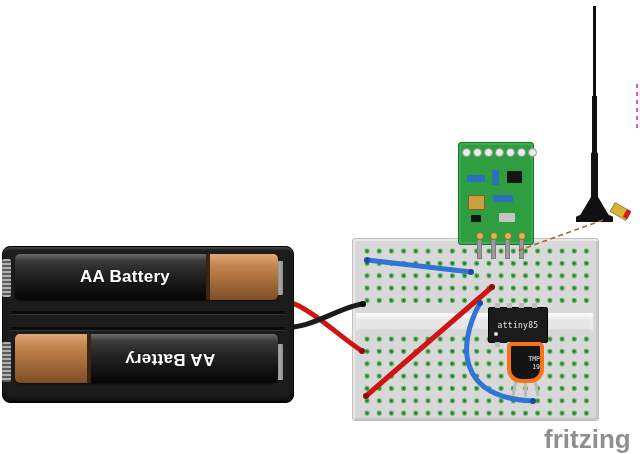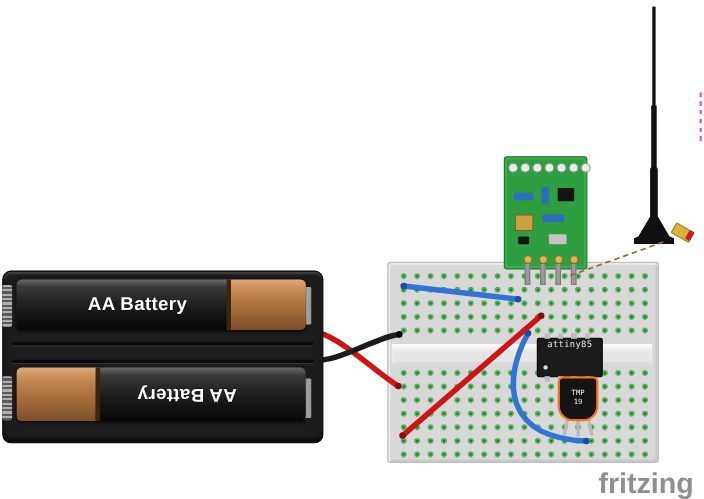--- a/index.html
+++ b/index.html
@@ -34,29 +34,29 @@
   .ant-base{position:absolute;left:576px;top:196px;width:37px;height:26px;background:#101010;
             clip-path:polygon(42% 0,58% 0,88% 72%,100% 80%,100% 100%,0 100%,0 80%,12% 72%);}
   .ant-connector{position:absolute;left:611px;top:206px;width:17px;height:9px;background:#d9b23a;
                  border:1px solid #a07f1f;transform:rotate(30deg);border-radius:1px;}
   .ant-connector .tip{position:absolute;right:-1px;top:-1px;width:5px;height:9px;background:#cc2020;border-radius:1px;}
   .magenta-line{position:absolute;left:636px;top:84px;width:2px;height:46px;
                 background:repeating-linear-gradient(180deg,#e14fe1 0 4px,rgba(0,0,0,0) 4px 8px);}
 
   
   .attiny{position:absolute;left:488px;top:307px;width:58px;height:34px;background:#1b1b1b;
-          border:1px solid #000;border-radius:2px;display:flex;justify-content:center;}
+          border:1px solid #000;border-radius:2px;display:flex;align-items:center;justify-content:center;}
   .attiny .lbl{color:#e8e8e8;font-family:"DejaVu Sans Mono",monospace;font-size:8px;letter-spacing:.3px;}
   .pin1{position:absolute;left:5px;bottom:6px;width:4px;height:4px;border-radius:50%;background:#ddd;}
   .dip-pins{position:absolute;left:6px;right:4px;height:5px;
             background:repeating-linear-gradient(90deg,#bdbdbd 0 5px,rgba(0,0,0,0) 5px 12.2px);}
   .dip-top{top:-5px;} .dip-bottom{bottom:-5px;}
 
   .tmp{position:absolute;left:507px;top:342px;width:37px;height:41px;background:#141414;
-       border:2px solid #f97316;border-radius:5px 5px 14px 14px;text-align:center;
+       border:4px solid #f97316;border-radius:5px 5px 14px 14px;text-align:right;
        color:#f0f0f0;font-family:"DejaVu Sans Mono",monospace;font-size:6.5px;line-height:8px;padding-top:9px;box-sizing:border-box;}
   .tmp-leg{position:absolute;width:3px;height:16px;background:#b9b9b9;border-radius:1px;}
 
   
   .holder{position:absolute;left:2px;top:246px;width:290px;height:155px;background:#1c1c1c;
           border:1px solid #000;border-radius:8px;
           box-shadow:inset 0 2px 2px rgba(255,255,255,.18), inset 0 -3px 4px rgba(0,0,0,.7);}
   .holder-line{position:absolute;left:8px;right:8px;height:3px;background:#0a0a0a;box-shadow:0 1px 0 #333;}
   .spring{position:absolute;left:-1px;width:9px;border-radius:2px;
           background:repeating-linear-gradient(180deg,#b0b0b0 0 2px,#5c5c5c 2px 4px);}

